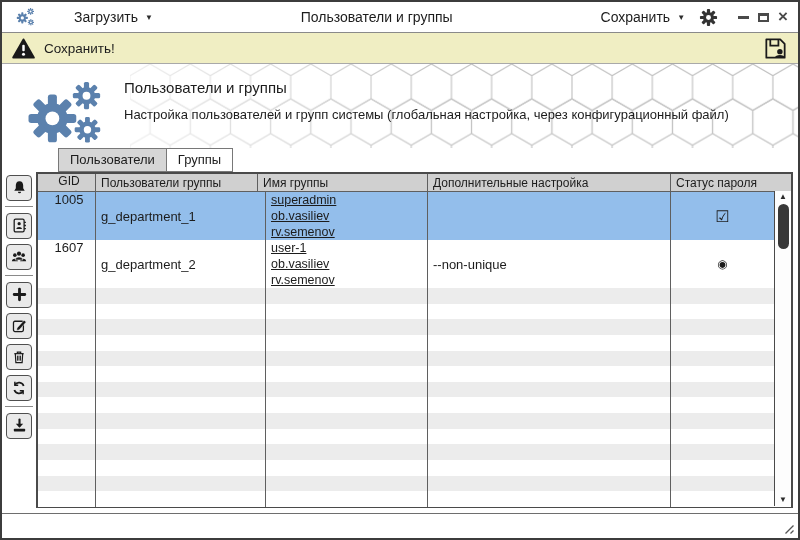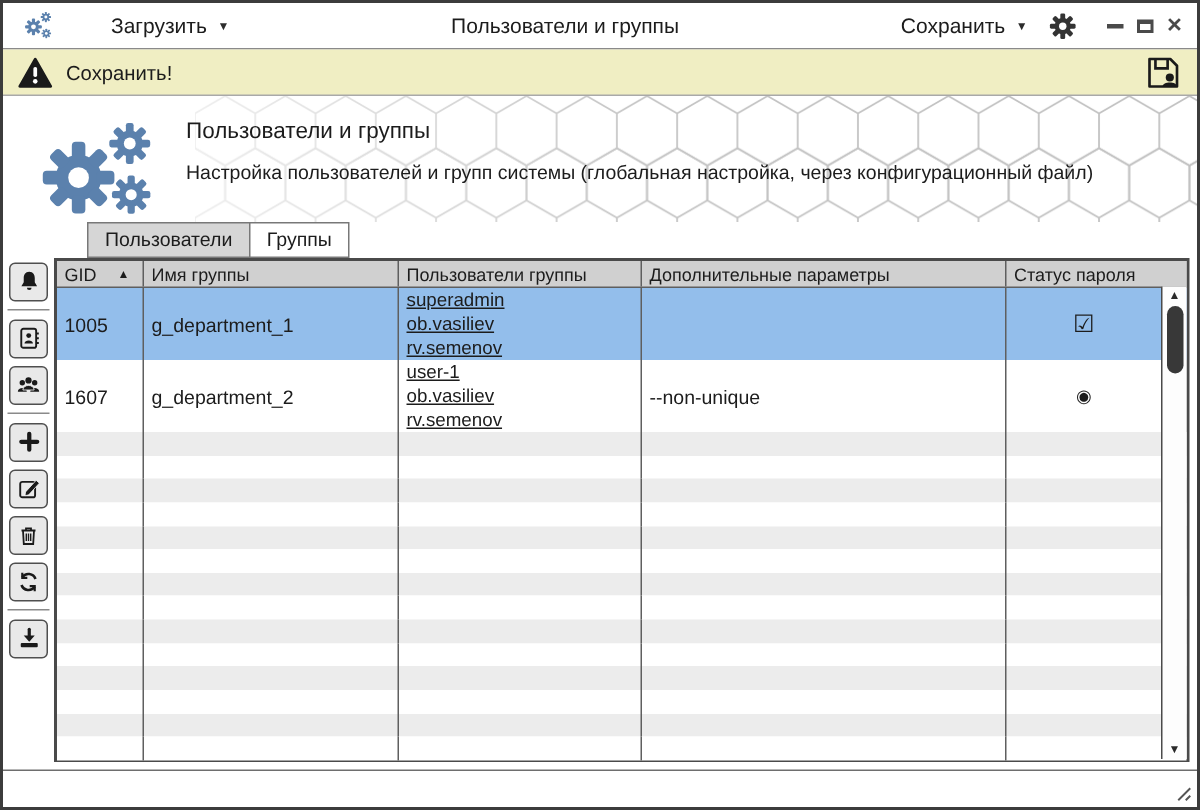--- a/index.html
+++ b/index.html
@@ -44,21 +44,21 @@
   .lefttools{width:34px;flex:0 0 34px;display:flex;flex-direction:column;align-items:center;padding-top:0;}
   .toolbtn{width:24px;height:24px;background:#e9e9e9;border:1px solid #4f4f4f;border-radius:4px;
     display:flex;align-items:center;justify-content:center;margin:2.5px 0;cursor:default;}
   .toolsep{width:28px;height:1px;background:#8a8a8a;margin:3px 0;}
   
   .tablewrap{width:757px;height:336px;border:2px solid #4a4a4a;box-sizing:border-box;
     position:relative;background:#fff;font-size:13px;}
   .thead{display:flex;height:17px;background:#d0d0d0;border-bottom:1px solid #5f5f5f;font-size:12px;}
   .cell{box-sizing:border-box;border-right:1px solid #5f5f5f;padding-left:5px;overflow:hidden;
     display:flex;align-items:center;}
-  .c-gid{width:58px;}.c-name{width:170px;}.c-users{width:162px;}.c-params{width:243px;}
+  .c-gid{width:58px;flex-direction:column;}.c-name{width:170px;}.c-users{width:162px;}.c-params{width:243px;}
   .c-status{flex:1;border-right:none;justify-content:center;padding-left:0;margin-right:17px;text-align:center;}
   .thead .c-status{justify-content:flex-start;padding-left:5px;}
   .sort-glyph{font-size:8px;margin-left:14px;}
   .trow{display:flex;height:48px;}
   .trow.selected{background:#93beeb;}
   .trow .c-users{display:block;line-height:16px;font-size:12.5px;padding-top:0;text-decoration:underline;}
   .trow.empty-row{height:15.64px;}
   .empty-bg-a{background:#ececec;}
   .empty-bg-b{background:#fff;}
   .glyph-check{font-size:16px;}
@@ -233,23 +233,23 @@
       </svg>
     </div>
   </div>
 
   <div class="tablewrap">
     <div class="thead">
       <div class="cell c-gid">
         <span>GID</span>
         <span class="sort-glyph">▲</span>
       </div>
+      <div class="cell c-users">Пользователи группы</div>
       <div class="cell c-name">Имя группы</div>
-      <div class="cell c-users">Пользователи группы</div>
-      <div class="cell c-params">Дополнительные параметры</div>
+      <div class="cell c-params">Дополнительные настройка</div>
       <div class="cell c-status">Статус пароля</div>
     </div>
 
     <div class="trow selected">
       <div class="cell c-gid">1005</div>
       <div class="cell c-name">g_department_1</div>
       <div class="cell c-users">
         <div>superadmin</div>
         <div>ob.vasiliev</div>
         <div>rv.semenov</div>

